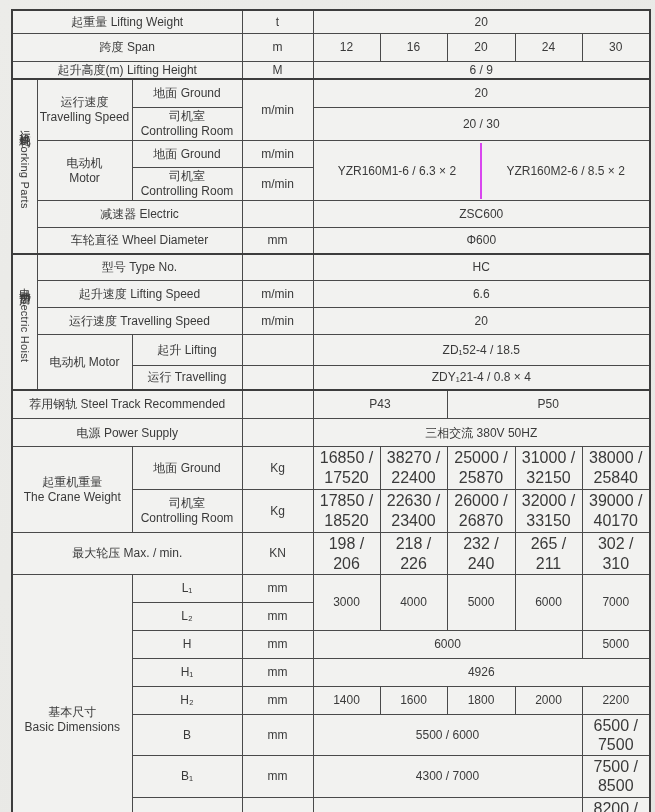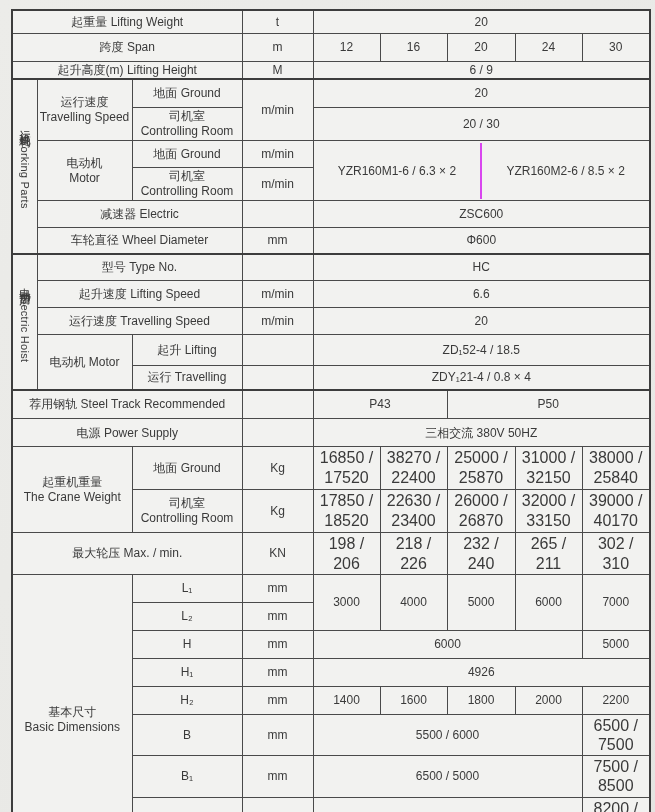--- a/index.html
+++ b/index.html
@@ -256,21 +256,21 @@
   <tr style="height:28px">
     <td>B</td>
     <td>mm</td>
     <td colspan="4">5500 / 6000</td>
     <td class="sm">6500 / 7500</td>
   </tr>
 
   <tr style="height:28px">
     <td>B₁</td>
     <td>mm</td>
-    <td colspan="4">6500 / 5000</td>
+    <td colspan="4">4300 / 7000</td>
     <td class="sm">7500 / 8500</td>
   </tr>
 
   <tr style="height:28px">
     <td>B₂</td>
     <td>mm</td>
     <td colspan="4">7000 / 7500</td>
     <td class="sm">8200 / 9200</td>
   </tr>
 

